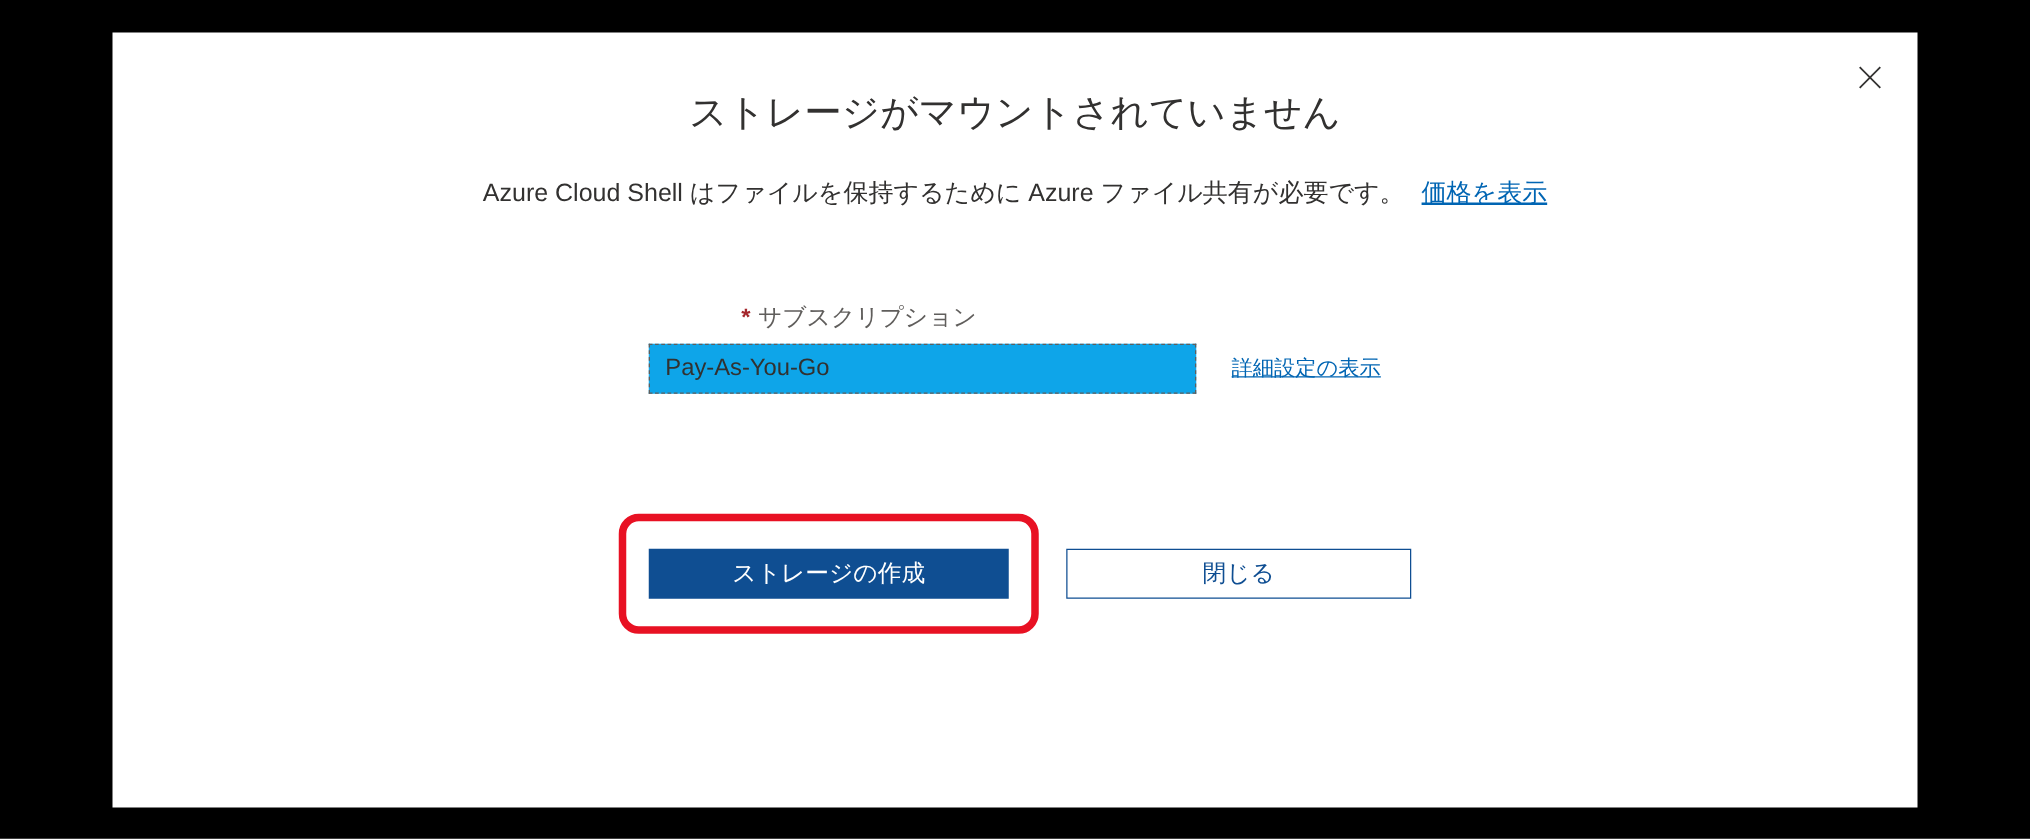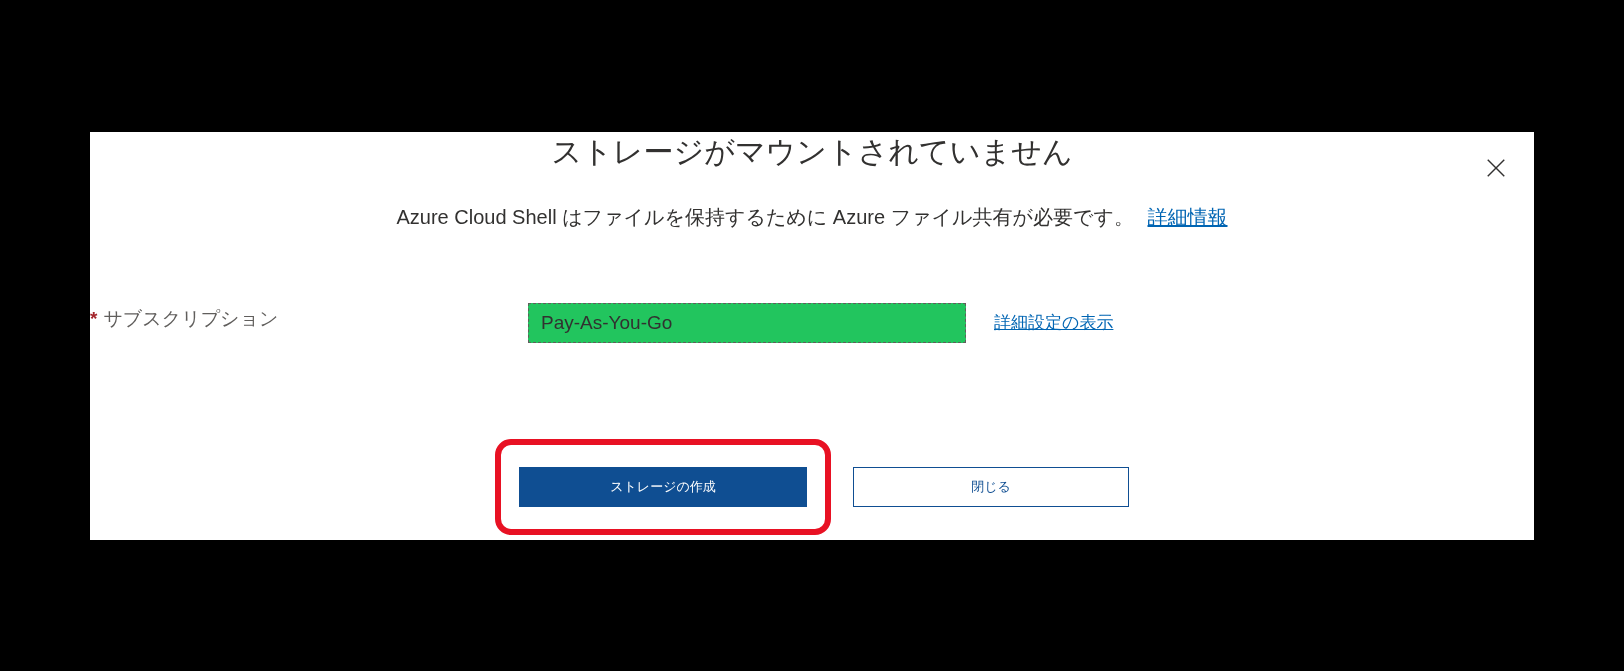--- a/index.html
+++ b/index.html
@@ -12,22 +12,23 @@
       width: 1624px;
       height: 671px;
       font-family: "Segoe UI", "Yu Gothic", "Meiryo", sans-serif;
       display: flex;
       align-items: center;
       justify-content: center;
     }
     .dialog {
       background: #fff;
       width: 1444px;
-      height: 408px;
+      height: 620px;
       position: relative;
+      padding-top: 44px;
     }
     .close-btn {
       position: absolute;
       top: 22px;
       right: 24px;
       width: 28px;
       height: 28px;
       cursor: pointer;
       display: flex;
       align-items: center;
@@ -55,20 +56,21 @@
     }
     .link {
       color: #0065b3;
       text-decoration: underline;
       cursor: pointer;
       margin-left: 8px;
     }
     .form-area {
       margin-top: 70px;
       display: flex;
+      flex-direction: column;
       align-items: center;
     }
     .field-label-row {
       width: 438px;
       margin: 0 0 8px 0;
       font-size: 19px;
       color: #605e5c;
       text-align: left;
     }
     .required {
@@ -81,21 +83,21 @@
       align-items: center;
       gap: 28px;
     }
     .select-box {
       width: 438px;
       height: 40px;
       border: 1px dashed #605e5c;
       padding: 6px 12px;
       font-size: 19px;
       color: #323130;
-      background: #22c55e;
+      background: #0ea5e9;
       display: flex;
       align-items: center;
       cursor: pointer;
     }
     .advanced-link {
       font-size: 17px;
       color: #0065b3;
       text-decoration: underline;
       cursor: pointer;
     }
@@ -108,21 +110,21 @@
     }
     .highlight-wrap {
       border: 6px solid #e81123;
       border-radius: 16px;
       padding: 22px 18px;
       display: inline-flex;
     }
     .btn {
       min-width: 276px;
       height: 40px;
-      font-size: 13px;
+      font-size: 19px;
       display: inline-flex;
       align-items: center;
       justify-content: center;
       cursor: pointer;
       border: none;
       font-family: inherit;
     }
     .btn-primary {
       background: #0f4e92;
       color: #fff;
@@ -149,21 +151,21 @@
       <line x1="3" y1="3" x2="21" y2="21"></line>
       <line x1="21" y1="3" x2="3" y2="21"></line>
     </svg>
   </div>
 
   <h1 class="title">ストレージがマウントされていません</h1>
 
   <div class="desc">
     <div class="desc-line">
       <span>Azure Cloud Shell はファイルを保持するために Azure ファイル共有が必要です。</span>
-      <a class="link">詳細情報</a>
+      <a class="link">価格を表示</a>
     </div>
   </div>
 
   <div class="form-area">
     <div class="field-label-row">
       <span class="required">*</span><span>サブスクリプション</span>
     </div>
     <div class="input-row">
       <div class="select-box">
         <span>Pay-As-You-Go</span>

